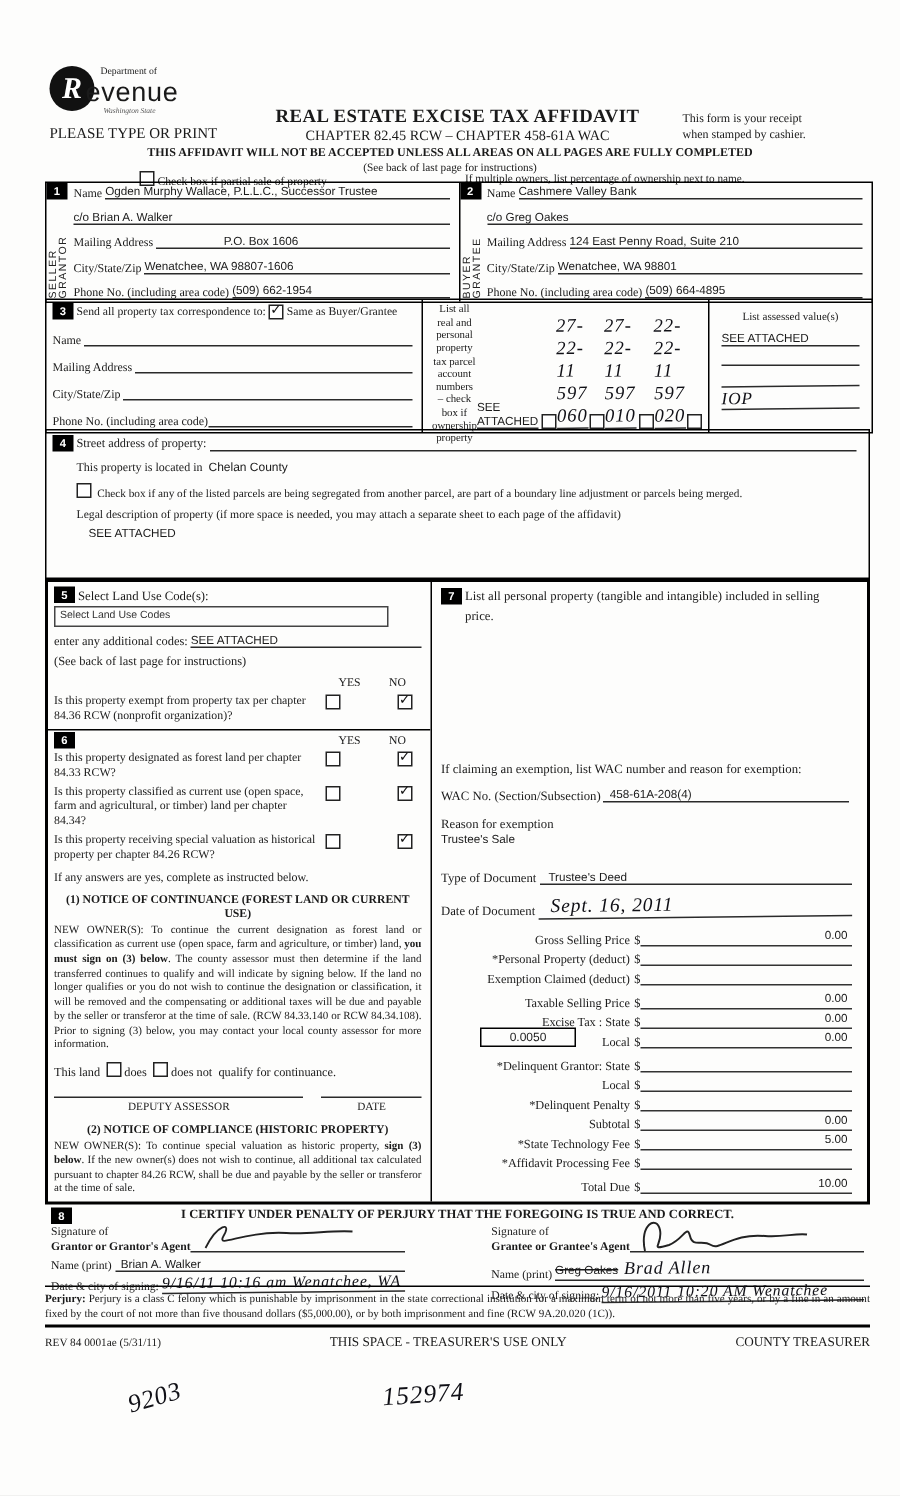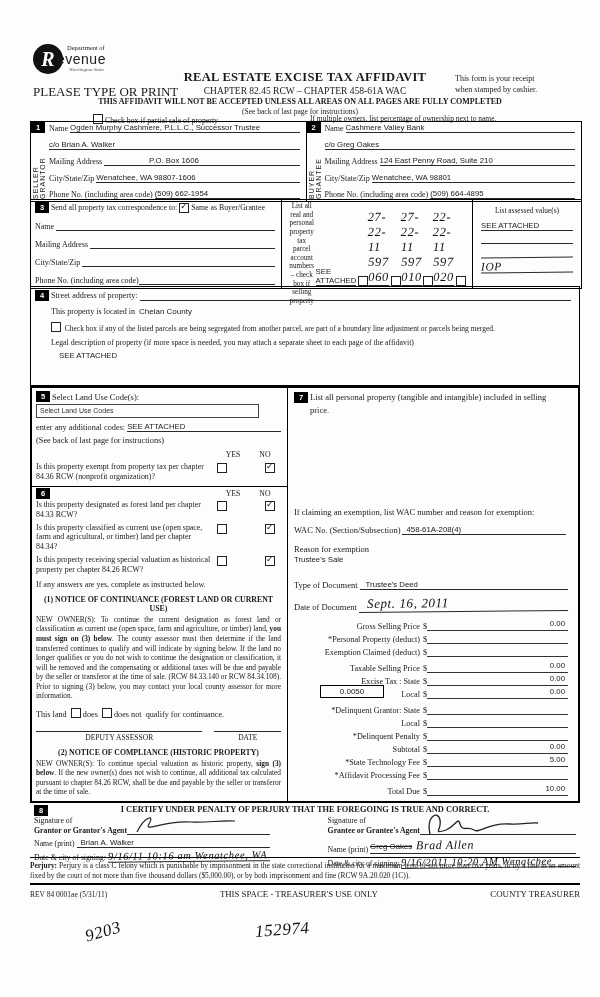--- a/index.html
+++ b/index.html
@@ -39,26 +39,26 @@
 <body>
 
 <div class="page">
 
   <div class="abs" style="left:33px;top:44px;">
     <div style="display:flex;align-items:flex-start;">
       <div style="width:30px;height:30px;border-radius:50%;background:#111;color:#fff;text-align:center;line-height:30px;font-size:20px;font-weight:bold;font-family:'Liberation Serif',serif;font-style:italic;">
         <span>R</span></div>
       <div style="margin-left:-6px;">
         <div style="font-size:6.5px;padding-left:10px;">Department of</div>
-        <div style="font-size:14px;letter-spacing:.5px;font-family:'Liberation Sans',sans-serif;">evenue</div>
+        <div style="font-size:18px;letter-spacing:.5px;font-family:'Liberation Sans',sans-serif;">evenue</div>
         <div style="font-size:5px;font-style:italic;color:#555;padding-left:12px;">Washington State</div>
       </div>
     </div>
   </div>
-  <div class="abs" style="left:33px;top:84px;font-size:13px;">PLEASE TYPE OR PRINT</div>
+  <div class="abs" style="left:33px;top:84px;font-size:10px;">PLEASE TYPE OR PRINT</div>
   <div class="abs ctr" style="left:140px;top:70px;width:330px;">
     <div class="bold" style="font-size:12.5px;letter-spacing:.3px;">REAL ESTATE EXCISE TAX AFFIDAVIT</div>
     <div style="font-size:9.5px;margin-top:1px;">CHAPTER 82.45 RCW – CHAPTER 458-61A WAC</div>
   </div>
   <div class="abs" style="left:455px;top:74px;width:125px;font-size:8px;line-height:1.35;">
     <div>This form is your receipt</div>
     <div>when stamped by cashier.</div>
   </div>
   <div class="abs ctr bold" style="left:0;right:0;top:97px;font-size:8px;">THIS AFFIDAVIT WILL NOT BE ACCEPTED UNLESS ALL AREAS ON ALL PAGES ARE FULLY COMPLETED</div>
   <div class="abs ctr" style="left:0;right:0;top:106.5px;font-size:7.5px;">(See back of last page for instructions)</div>
@@ -70,21 +70,21 @@
 
   <div class="abs" style="left:30px;top:121px;width:550px;height:79px;border:1px solid #000;display:flex;">
 
     <div style="width:50%;border-right:1px solid #000;position:relative;display:flex;">
       <div class="badge abs" style="left:0;top:0;">1</div>
       <div class="vlabel" style="padding-top:12px;">
         <span>SELLER</span>
         <span>GRANTOR</span>
       </div>
       <div style="flex:1;padding:1px 6px 2px 2px;display:flex;flex-direction:column;justify-content:space-between;">
-        <div class="row"><span>Name</span>&nbsp;<span class="u grow sans" style="font-size:7.8px;">Ogden Murphy Cashmere, P.L.L.C., Successor Trustee</span></div>
+        <div class="row"><span>Name</span>&nbsp;<span class="u grow sans" style="font-size:7.8px;">Ogden Murphy Wallace, P.L.L.C., Successor Trustee</span></div>
         <div class="row">
             <span class="u grow sans" style="font-size:7.8px;">c/o Brian A. Walker</span>
           </div>
         <div class="row"><span>Mailing Address</span>&nbsp;<span class="u grow sans" style="font-size:7.8px;padding-left:45px;">P.O. Box 1606</span></div>
         <div class="row"><span>City/State/Zip</span>&nbsp;<span class="u grow sans" style="font-size:7.8px;">Wenatchee, WA  98807-1606</span></div>
         <div class="row"><span>Phone No. (including area code)</span>&nbsp;<span class="u grow sans" style="font-size:7.8px;">(509) 662-1954</span></div>
       </div>
     </div>
 
     <div style="width:50%;position:relative;display:flex;">
@@ -117,21 +117,21 @@
       <div class="row"><span>Mailing Address</span>&nbsp;<span class="u grow"></span></div>
       <div class="row"><span>City/State/Zip</span>&nbsp;<span class="u grow"></span></div>
       <div class="row">
           <span>Phone No. (including area code)</span>
           <span class="u grow"></span>
         </div>
     </div>
     <div style="width:178px;border-left:1px solid #000;padding:2px 6px;display:flex;flex-direction:row;">
       <div class="ctr" style="font-size:7.2px;line-height:1.2;">
         <div>List all real and personal property tax parcel account</div>
-        <div>numbers – check box if selling property</div>
+        <div>numbers – check box if ownership property</div>
       </div>
       <div class="row" style="margin-top:2px;"><span class="u grow sans" style="font-size:7.8px;">SEE ATTACHED</span>&nbsp;<span class="cb"></span></div>
       <div class="row" style="margin-top:3px;"><span class="u grow hand" style="font-size:12.5px;">27-22-11 597 060</span>&nbsp;<span class="cb"></span></div>
       <div class="row" style="margin-top:3px;"><span class="u grow hand" style="font-size:12.5px;">27-22-11 597 010</span>&nbsp;<span class="cb"></span></div>
       <div class="row" style="margin-top:3px;"><span class="u grow hand" style="font-size:12.5px;">22-22-11 597 020</span>&nbsp;<span class="cb"></span></div>
     </div>
     <div style="flex:1;border-left:1px solid #000;padding:2px 8px;display:flex;flex-direction:column;">
       <div class="ctr" style="font-size:7.4px;padding-top:4px;">List assessed value(s)</div>
       <div class="row" style="margin-top:6px;">
           <span class="u grow sans" style="font-size:7.8px;">SEE ATTACHED</span>

